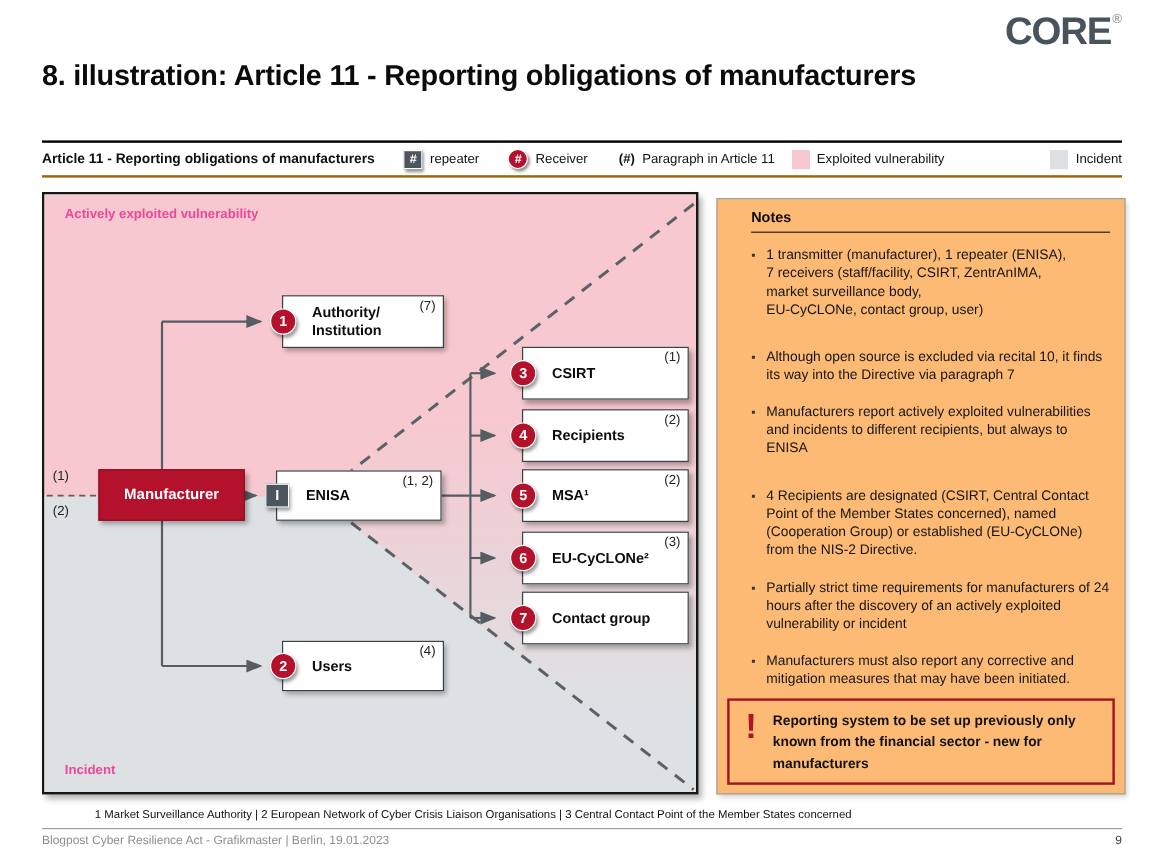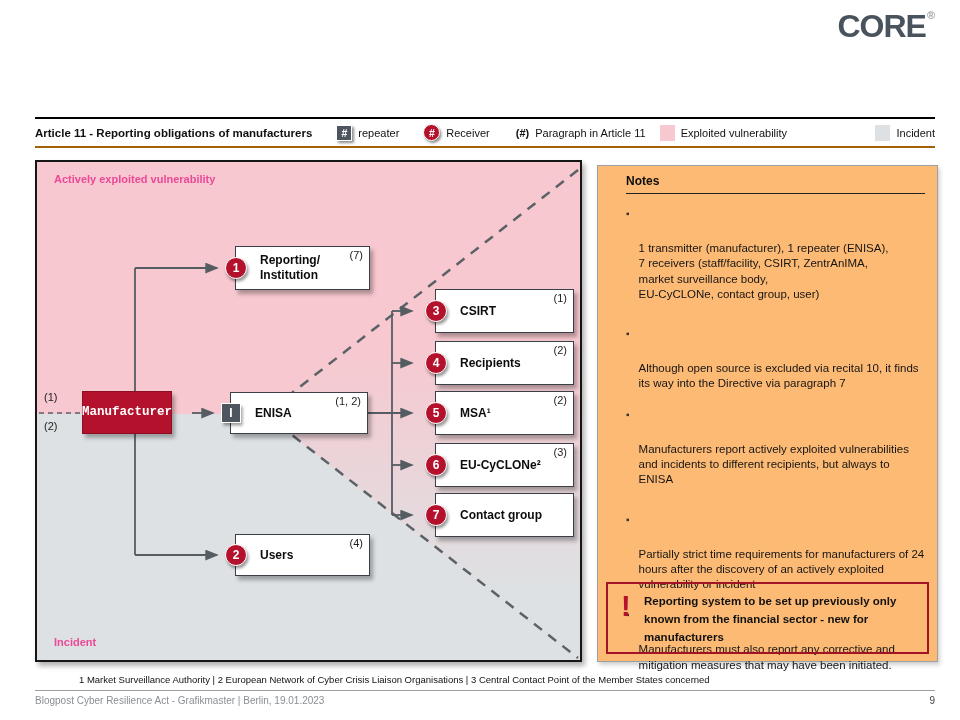--- a/index.html
+++ b/index.html
@@ -57,39 +57,40 @@
 
   
   .notes { position:absolute; left:597px; top:165px; width:341px; height:497px;
            border:1px solid #9aa0a4; box-shadow:2px 3px 4px rgba(0,0,0,.18); background:#fdba74;
            padding:8px 12px 8px 28px; }
   .notes-title { font-size:12px; font-weight:bold; color:#0c0c0c; }
   .notes-rule { border:none; border-top:1.5px solid #222; margin:5px 0 12px 0; }
   .note-bullet { display:flex; gap:9px; margin-bottom:15px; }
   .note-bullet:nth-of-type(3), .note-bullet:nth-of-type(5) { margin-top:24px; }
   .note-bullet::before { content:"▪"; font-size:10px; color:#333; line-height:1.5; }
-  .note-text { font-size:11.5px; color:#151515; line-height:1.33; white-space:pre-line;margin-top:35px; }
+  .note-text { font-size:11.5px; color:#151515; line-height:1.33; white-space:pre-line; }
   .warning { position:absolute; left:8px; right:8px; bottom:7px; border:2px solid #a21325;
              padding:7px 10px 7px 36px; min-height:58px; }
   .warning-bang { position:absolute; left:13px; top:8px; font-size:29px; font-weight:bold; color:#b4122c; line-height:1; }
   .warning-text { font-size:11.5px; font-weight:bold; color:#111; line-height:1.3; }
 
   
   .footnote { position:absolute; left:35px; top:674px; width:900px; font-size:9.5px; color:#111;margin-left:44px; }
   .footer-rule { position:absolute; left:35px; top:690px; width:900px; border-top:1px solid #9aa0a4; }
   .footer { position:absolute; left:35px; top:695px; width:900px; display:flex; justify-content:space-between;
             font-size:10px; color:#8a8f94; }
   .page-number { color:#3c4146; }
 </style>
 </head>
 <body>
 
 <div id="slide">
 
   <div class="logo"><span>CORE</span><sup>®</sup></div>
+  <div class="title">8. illustration: Article 11 - Reporting obligations of manufacturers</div>
 
   <div class="legend">
     <span class="legend-title">Article 11 - Reporting obligations of manufacturers</span>
     <span class="legend-item">
       <span class="sym-square">#</span>
       <span>repeater</span>
     </span>
     <span class="legend-item">
       <span class="sym-circle">#</span>
       <span>Receiver</span>
@@ -134,33 +135,33 @@
       <line x1="355" y1="201" x2="375" y2="201" stroke="#555d63" stroke-width="1.8" marker-end="url(#arr)"></line>
       <line x1="355" y1="303" x2="375" y2="303" stroke="#555d63" stroke-width="1.8" marker-end="url(#arr)"></line>
       <line x1="355" y1="353" x2="375" y2="353" stroke="#555d63" stroke-width="1.8" marker-end="url(#arr)"></line>
     </svg>
 
     <div class="region-label rl-top">Actively exploited vulnerability</div>
     <div class="region-label rl-bottom">Incident</div>
     <div class="side-label" style="left:7px; top:229px;">(1)</div>
     <div class="side-label" style="left:7px; top:258px;">(2)</div>
 
-    <div class="node manufacturer" style="left:45px; top:229px; width:90px; height:43px;font-family:Liberation Mono, monospace;">
+    <div class="node manufacturer" style="left:45px; top:229px; width:122px; height:43px;">
       <span class="node-label">Manufacturer</span>
     </div>
 
     <div class="node" style="left:193px; top:230px; width:138px; height:42px;">
       <span class="rep-square">I</span>
       <span class="node-label">ENISA</span>
       <span class="para-ref">(1, 2)</span>
     </div>
 
     <div class="node" style="left:198px; top:84px; width:135px; height:44px;">
       <span class="num-circle">1</span>
-      <span class="node-label">Reporting/
+      <span class="node-label">Authority/
 Institution</span>
       <span class="para-ref">(7)</span>
     </div>
 
     <div class="node" style="left:198px; top:372px; width:135px; height:42px;">
       <span class="num-circle">2</span>
       <span class="node-label">Users</span>
       <span class="para-ref">(4)</span>
     </div>
 
@@ -202,20 +203,23 @@
         <span class="note-text">1 transmitter (manufacturer),  1 repeater (ENISA),
 7 receivers  (staff/facility, CSIRT, ZentrAnIMA,
 market surveillance  body,
 EU-CyCLONe,  contact group, user)</span>
       </div>
     <div class="note-bullet">
         <span class="note-text">Although open source is excluded via recital 10, it finds its way into the Directive via paragraph 7</span>
       </div>
     <div class="note-bullet">
         <span class="note-text">Manufacturers report actively exploited vulnerabilities and incidents to different recipients, but always to ENISA</span>
+      </div>
+    <div class="note-bullet">
+        <span class="note-text">4 Recipients are designated (CSIRT, Central Contact Point of the Member States concerned), named (Cooperation Group) or established (EU-CyCLONe) from the NIS-2 Directive.</span>
       </div>
     <div class="note-bullet">
         <span class="note-text">Partially strict time requirements for manufacturers of 24 hours after the discovery of an actively exploited vulnerability or incident</span>
       </div>
     <div class="note-bullet">
         <span class="note-text">Manufacturers must also report any corrective and mitigation measures that may have been initiated.</span>
       </div>
     <div class="warning">
       <span class="warning-bang">!</span>
       <span class="warning-text">Reporting system to be set up previously only known from the financial sector - new for manufacturers</span>

